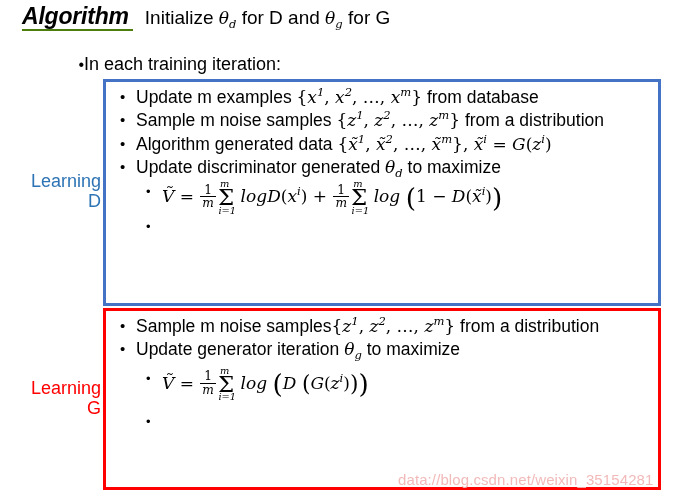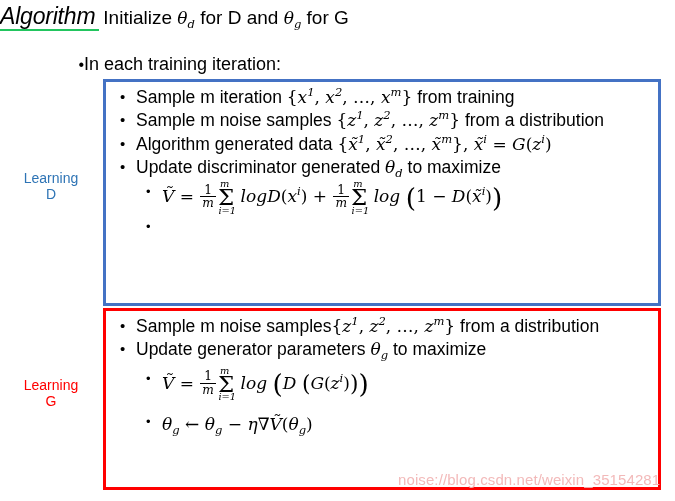--- a/index.html
+++ b/index.html
@@ -20,31 +20,32 @@
   #header {
     position: absolute;
     left: 0;
     top: 4px;
     width: 675px;
     height: 34px;
     display: flex;
     align-items: baseline;
   }
   #alg-title {
-    font-weight: normal;
+    margin-left: 22px;
+    font-weight: bold;
     font-style: italic;
     font-size: 23px;
     letter-spacing: -0.2px;
-    border-bottom: 2px solid #22c55e;
+    border-bottom: 2px solid #4d7c0f;
     padding-bottom: 1px;
     padding-right: 4px;
     line-height: 1.05;
   }
   #alg-init {
-    margin-left: 4px;
+    margin-left: 12px;
     font-size: 19px;
     white-space: nowrap;
   }
 
   
   #iteration-line {
     position: absolute;
     left: 68px;
     top: 54px;
     font-size: 18px;
@@ -188,22 +189,22 @@
     font-style: normal;
     display: inline-block;
     vertical-align: -0.12em;
     line-height: 0.9;
   }
 
   
   .side-label {
     position: absolute;
     width: 100px;
-    text-align: center;
-    font-size: 14px;
+    text-align: right;
+    font-size: 18px;
     line-height: 1.12;
   }
   #label-learning-d {
     left: 1px;
     top: 171px;
     color: #2e74b5;
   }
   #label-learning-g {
     left: 1px;
     top: 378px;
@@ -243,21 +244,21 @@
 
 <div class="side-label" id="label-learning-g">
   <div>Learning</div>
   <div>G</div>
 </div>
 
 <div id="blue-box">
   <div class="box-inner">
 
     <div class="step">
-      <span class="dot">•</span><span>Sample m iteration </span><span class="m"><span class="mu">{</span>x<sup>1</sup><span class="mu">,&nbsp;</span>x<sup>2</sup><span class="mu">,&nbsp;…,&nbsp;</span>x<sup>m</sup><span class="mu">}</span></span><span> from training</span>
+      <span class="dot">•</span><span>Update m examples </span><span class="m"><span class="mu">{</span>x<sup>1</sup><span class="mu">,&nbsp;</span>x<sup>2</sup><span class="mu">,&nbsp;…,&nbsp;</span>x<sup>m</sup><span class="mu">}</span></span><span> from database</span>
     </div>
 
     <div class="step">
       <span class="dot">•</span><span>Sample m noise samples </span><span class="m"><span class="mu">{</span>z<sup>1</sup><span class="mu">,&nbsp;</span>z<sup>2</sup><span class="mu">,&nbsp;…,&nbsp;</span>z<sup>m</sup><span class="mu">}</span></span><span> from a distribution</span>
     </div>
 
     <div class="step">
       <span class="dot">•</span><span>Algorithm generated data </span><span class="m"><span class="mu">{</span>x̃<sup>1</sup><span class="mu">,&nbsp;</span>x̃<sup>2</sup><span class="mu">,&nbsp;…,&nbsp;</span>x̃<sup>m</sup><span class="mu">},&nbsp;</span>x̃<sup>i</sup><span class="mu">&nbsp;=&nbsp;</span>G<span class="mu">(</span>z<sup>i</sup><span class="mu">)</span></span>
     </div>
 
@@ -277,27 +278,27 @@
 </div>
 
 <div id="red-box">
   <div class="box-inner">
 
     <div class="step">
       <span class="dot">•</span><span>Sample m noise samples</span><span class="m"><span class="mu">{</span>z<sup>1</sup><span class="mu">,&nbsp;</span>z<sup>2</sup><span class="mu">,&nbsp;…,&nbsp;</span>z<sup>m</sup><span class="mu">}</span></span><span> from a distribution</span>
     </div>
 
     <div class="step">
-      <span class="dot">•</span><span>Update generator parameters </span><span class="m">θ<sub>g</sub></span><span> to maximize</span>
+      <span class="dot">•</span><span>Update generator iteration </span><span class="m">θ<sub>g</sub></span><span> to maximize</span>
     </div>
 
     <div class="sub-step" style="margin-top:9px;">
       <span class="dot">•</span><span class="m">Ṽ<span class="mu">&nbsp;=&nbsp;</span><span class="frac"><span class="num">1</span><span class="den">m</span></span><span class="sum"><span class="sig">Σ</span><span class="lim-top">m</span><span class="lim-bot">i=1</span></span>&nbsp;log&nbsp;<span class="bigparen">(</span>D&nbsp;<span class="midparen">(</span>G<span class="mu">(</span>z<sup>i</sup><span class="mu">)</span><span class="midparen">)</span><span class="bigparen">)</span></span>
     </div>
 
     <div class="sub-step" style="margin-top:13px;">
-      <span class="dot">•</span><span class="m">θ<sub>g</sub><span class="mu">&nbsp;←&nbsp;</span>θ<sub>g</sub><span class="mu">&nbsp;−&nbsp;</span>η<span class="mu">∇</span>Ṽ<span class="mu">(</span>θ<sub>g</sub><span class="mu">)</span></span>
+      <span class="dot">•</span>
     </div>
 
   </div>
 </div>
 
-<div id="watermark">noise://blog.csdn.net/weixin_35154281</div>
+<div id="watermark">data://blog.csdn.net/weixin_35154281</div>
 
 </body></html>

